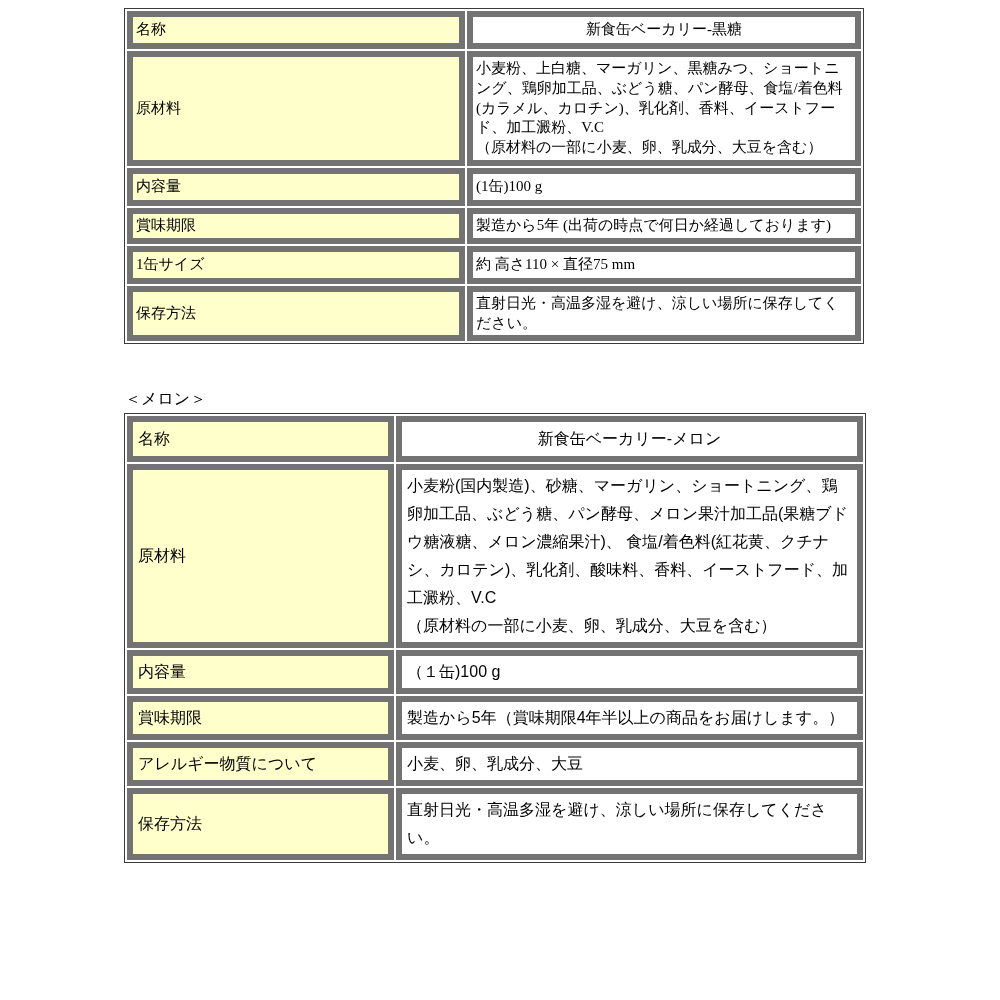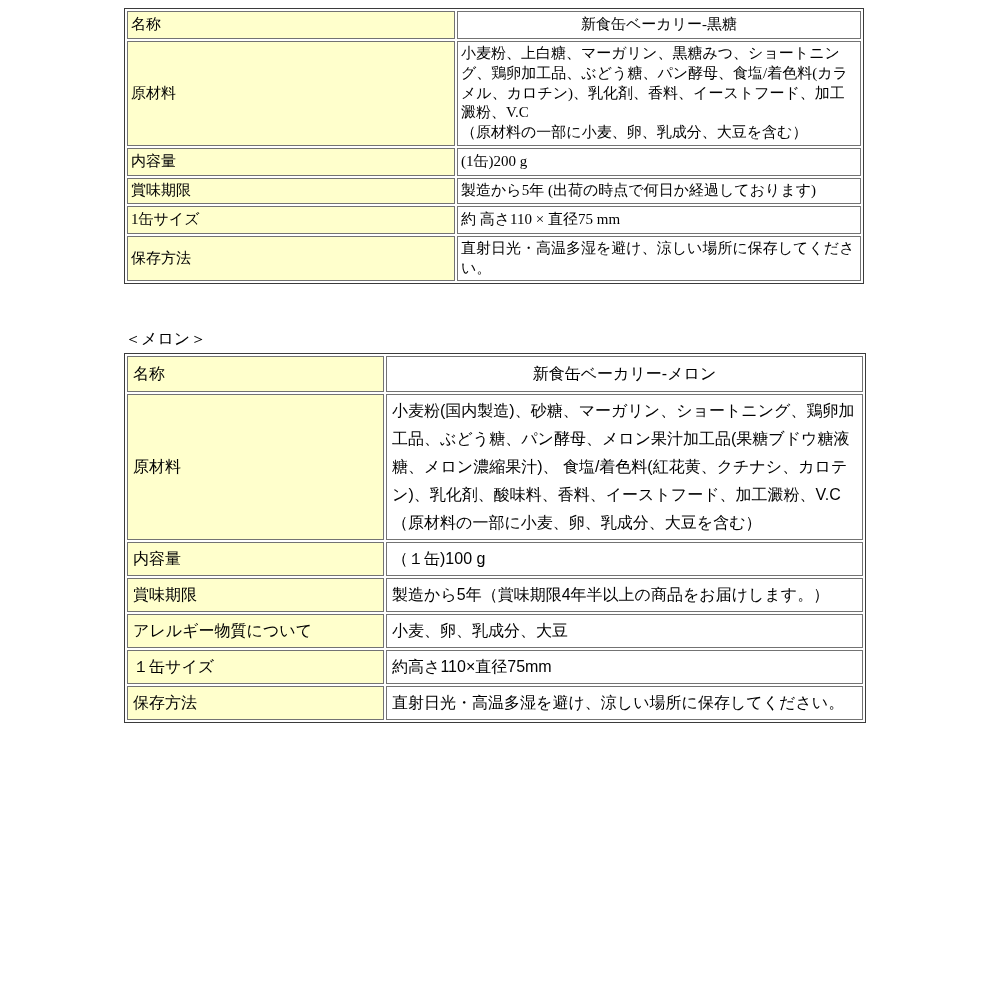--- a/index.html
+++ b/index.html
@@ -22,21 +22,21 @@
     font-weight: normal;
   }
   .spec-table {
     border-collapse: separate;
     border-spacing: 2px;
     border: 1px solid #3b3b3b;
     background: #ffffff;
     table-layout: fixed;
   }
   .spec-table td {
-    border: 1px solid #737373;
+    border: 6px solid #737373;
     vertical-align: middle;
     overflow: hidden;
   }
   .spec-table td.label {
     background: #ffffcc;
   }
   .spec-table td.value {
     background: #ffffff;
     white-space: pre-line;
   }
@@ -82,21 +82,21 @@
         <td class="label">名称</td>
         <td class="value center">新食缶ベーカリー-黒糖</td>
       </tr>
       <tr>
         <td class="label">原材料</td>
         <td class="value">小麦粉、上白糖、マーガリン、黒糖みつ、ショートニング、鶏卵加工品、ぶどう糖、パン酵母、食塩/着色料(カラメル、カロチン)、乳化剤、香料、イーストフード、加工澱粉、V.C
 （原材料の一部に小麦、卵、乳成分、大豆を含む）</td>
       </tr>
       <tr class="row-qty">
         <td class="label">内容量</td>
-        <td class="value">(1缶)200 g</td>
+        <td class="value">(1缶)100 g</td>
       </tr>
       <tr>
         <td class="label">賞味期限</td>
         <td class="value">製造から5年 (出荷の時点で何日か経過しております)</td>
       </tr>
       <tr class="row-size">
         <td class="label">1缶サイズ</td>
         <td class="value">約 高さ110 × 直径75 mm</td>
       </tr>
       <tr>
@@ -129,22 +129,18 @@
       </tr>
       <tr>
         <td class="label">賞味期限</td>
         <td class="value">製造から5年（賞味期限4年半以上の商品をお届けします。）</td>
       </tr>
       <tr>
         <td class="label">アレルギー物質について</td>
         <td class="value">小麦、卵、乳成分、大豆</td>
       </tr>
       <tr>
-        <td class="label">１缶サイズ</td>
-        <td class="value">約高さ110×直径75mm</td>
-      </tr>
-      <tr>
         <td class="label">保存方法</td>
         <td class="value">直射日光・高温多湿を避け、涼しい場所に保存してください。</td>
       </tr>
     </tbody>
   </table>
 </div>
 
 </body></html>

